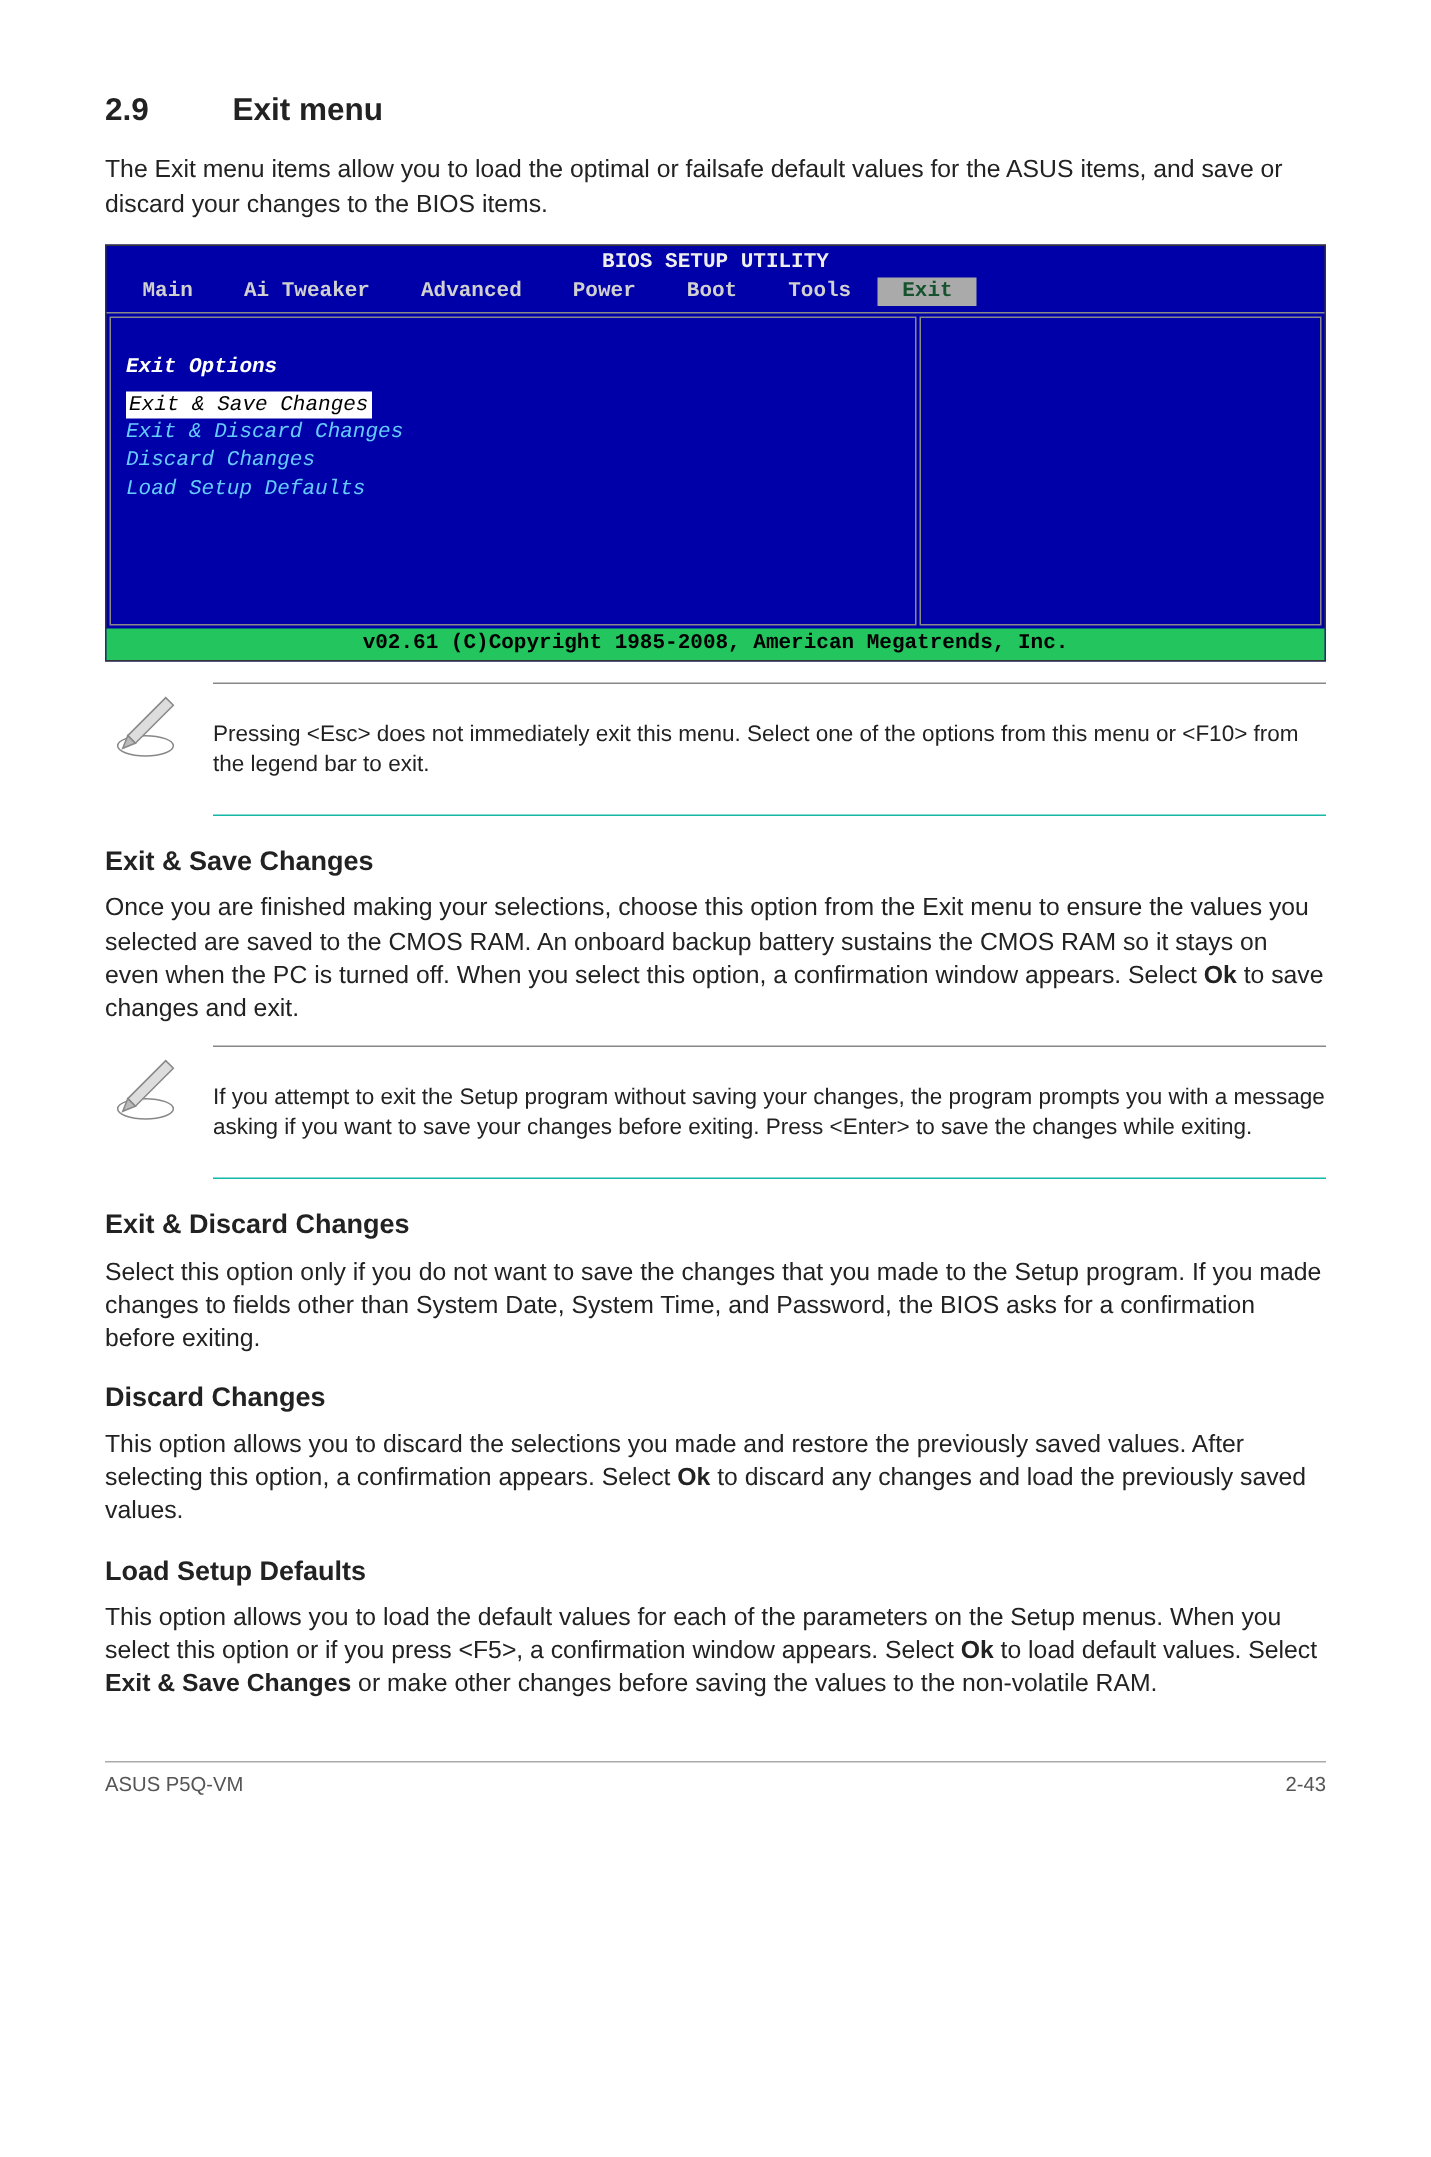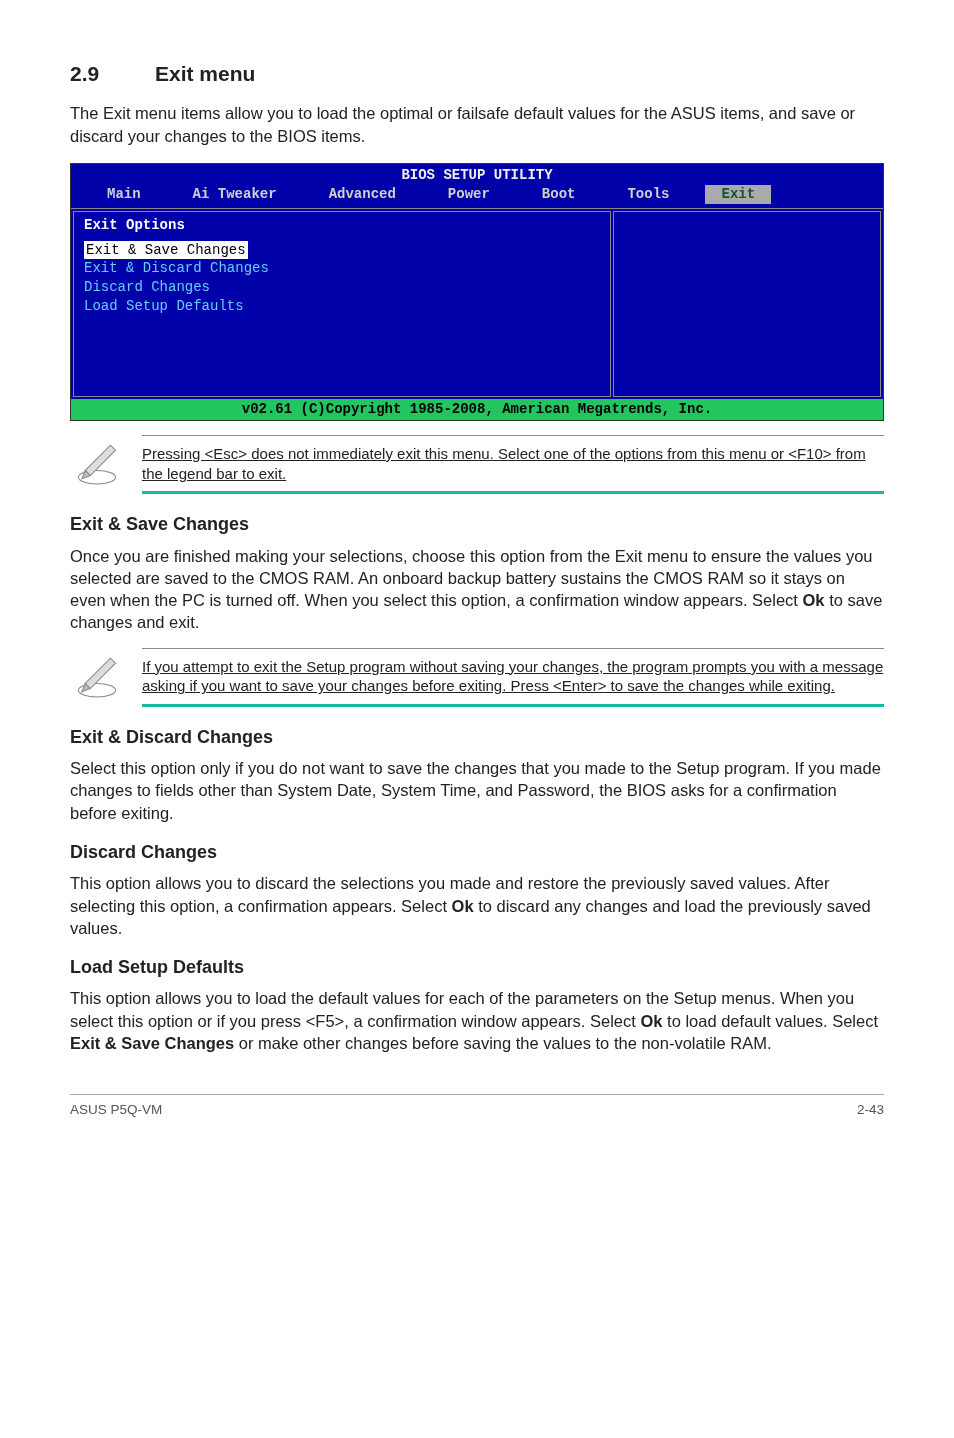--- a/index.html
+++ b/index.html
@@ -31,41 +31,41 @@
   }
   .bios-title {
     text-align: center;
     padding: 2px 0 0 0;
     font-weight: bold;
     color: #eee;
   }
   .tabs {
     display: flex;
     padding: 0 8px 4px 8px;
-    gap: 20px;
-    margin-left: 12px;
+    gap: 2px;
   }
   .tab {
     padding: 0 16px;
     color: #d0d0d0;
     font-weight: bold;
   }
   .tab.active {
     background: #aaa;
     color: #14532d;
   }
   .bios-body {
     display: flex;
     border-top: 1px solid #888;
   }
   .bios-left {
     flex: 1;
     border: 1px solid #888;
     margin: 2px;
-    padding: 4px 10px 80px 10px;
+    padding: 24px 10px 80px 10px;
+    font-style: italic;
   }
   .bios-left .hdr { color: #fff; font-weight: bold; }
   .bios-left .row { color: #66ccff; }
   .bios-left .sel { background: #fff; color: #000; display:inline-block; padding: 0 2px; }
   .bios-right {
     width: 250px;
     border: 1px solid #888;
     margin: 2px 2px 2px 0;
     padding: 6px 8px;
     color: #bfe8ff;
@@ -94,25 +94,24 @@
   .note-icon {
     width: 54px;
     flex-shrink: 0;
   }
   .pencil {
     width: 54px; height: 54px;
   }
   .note-text {
     flex: 1;
     border-top: 1px solid #888;
-    border-bottom: 3px solid #14b8a6;
-    padding: 8px 0;
+    border-bottom: 1px solid #14b8a6;
+    padding: 24px 0;
     font-size: 15px;
     line-height: 1.3;
-    text-decoration: underline;
   }
 
   h2 {
     font-size: 18px;
     font-weight: bold;
     margin: 16px 0 8px 0;
   }
   p.body { margin: 0 0 14px 0; }
 
   .footer {

